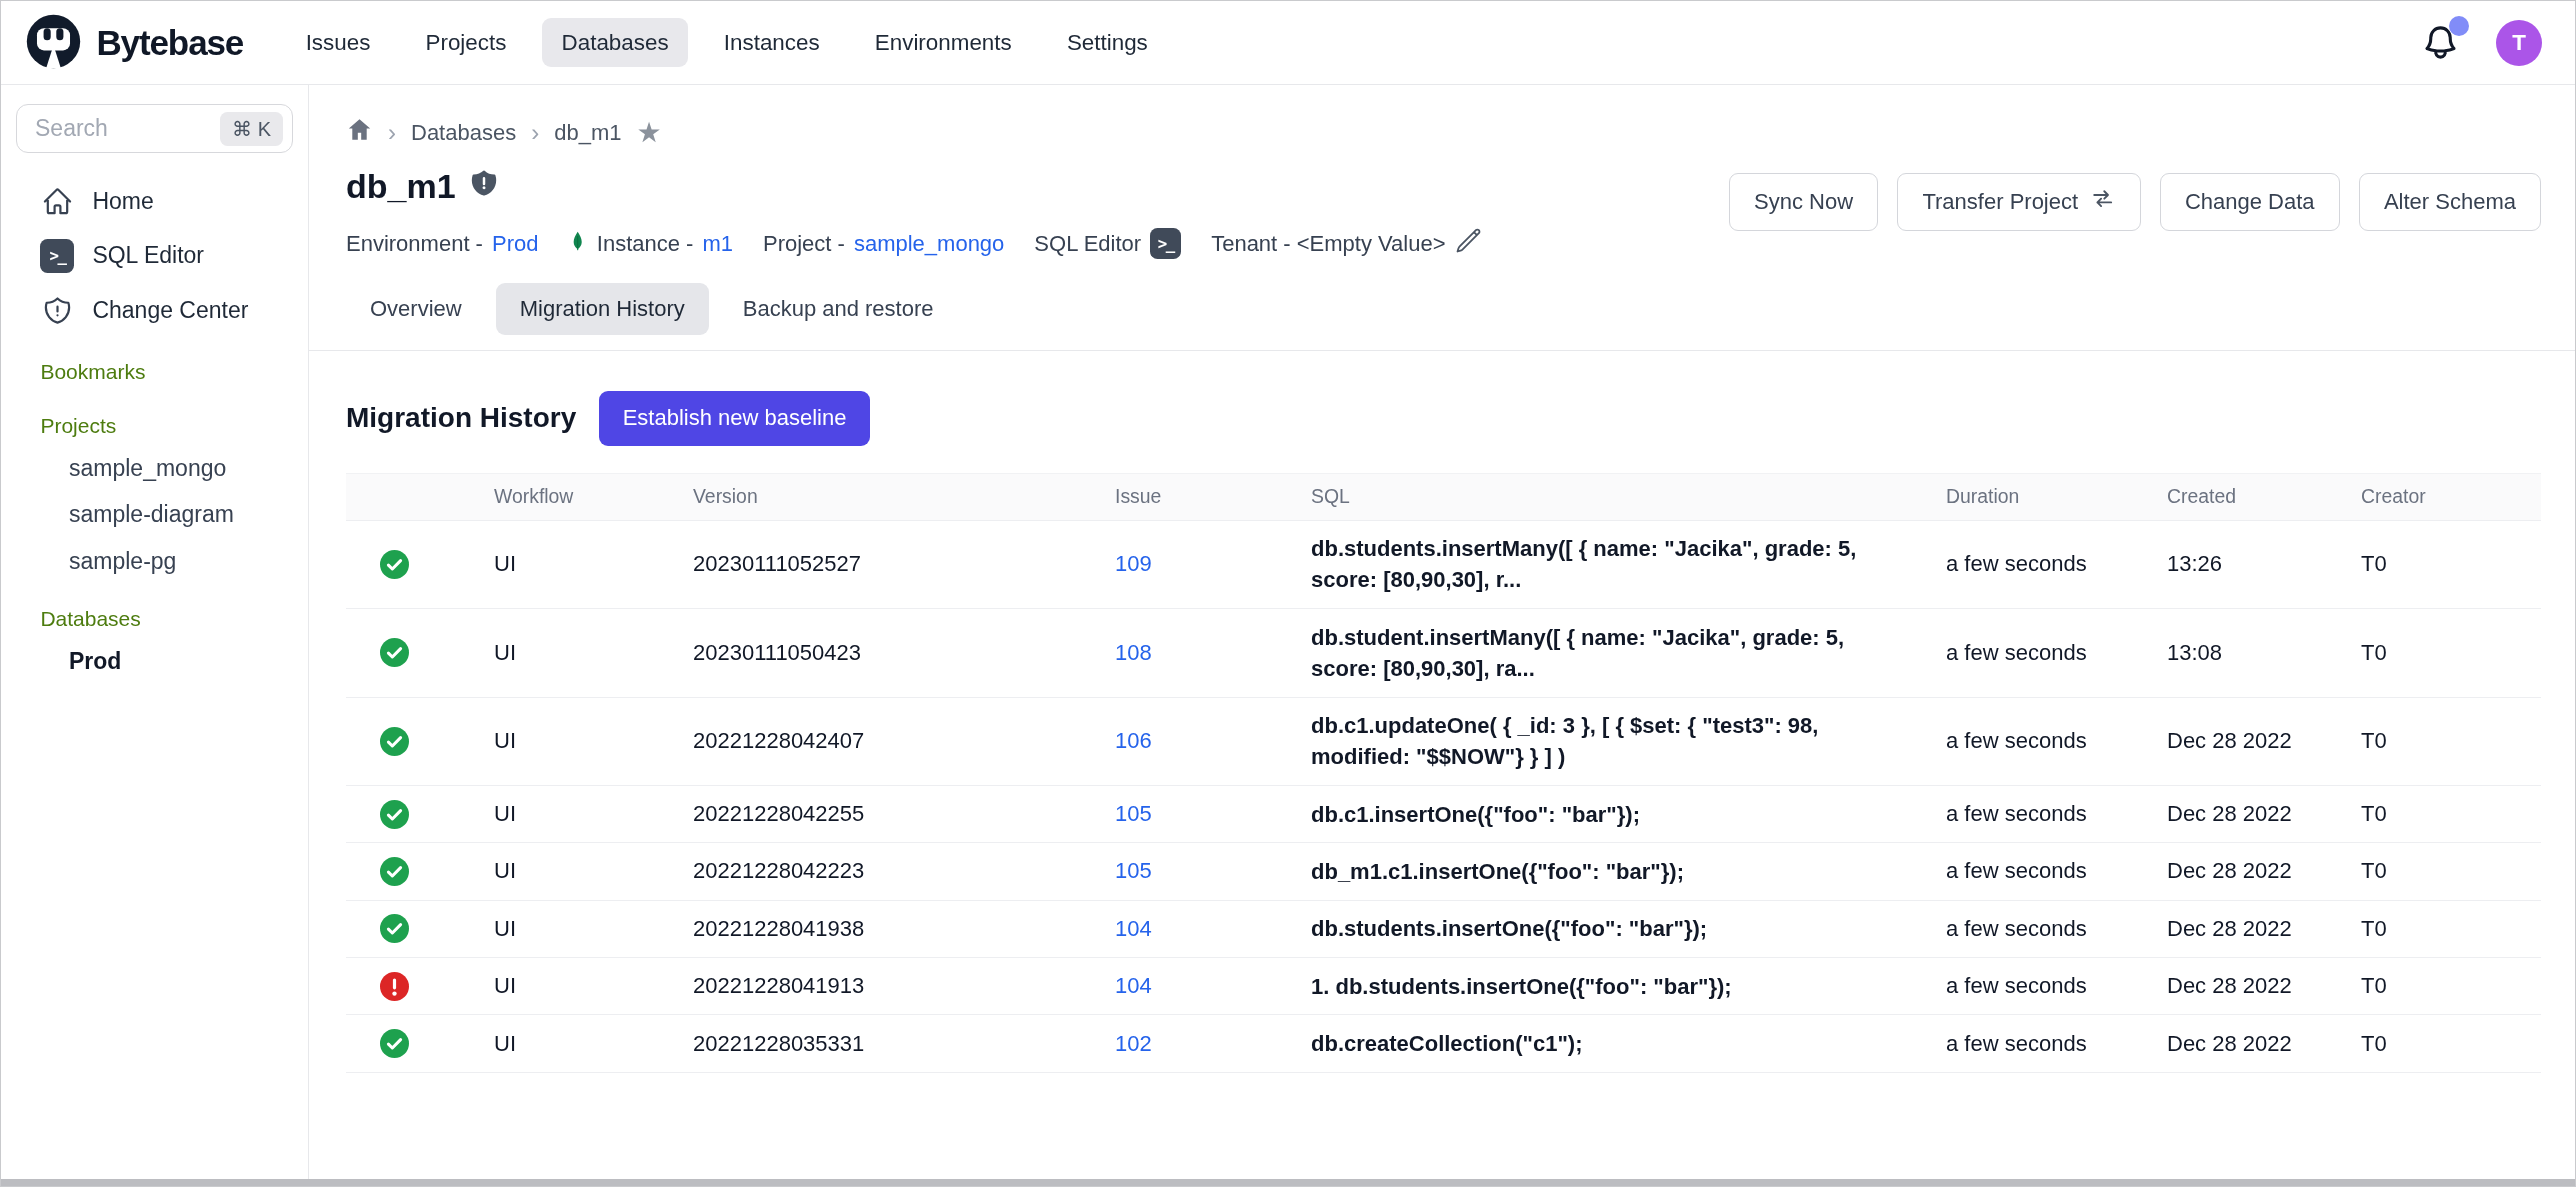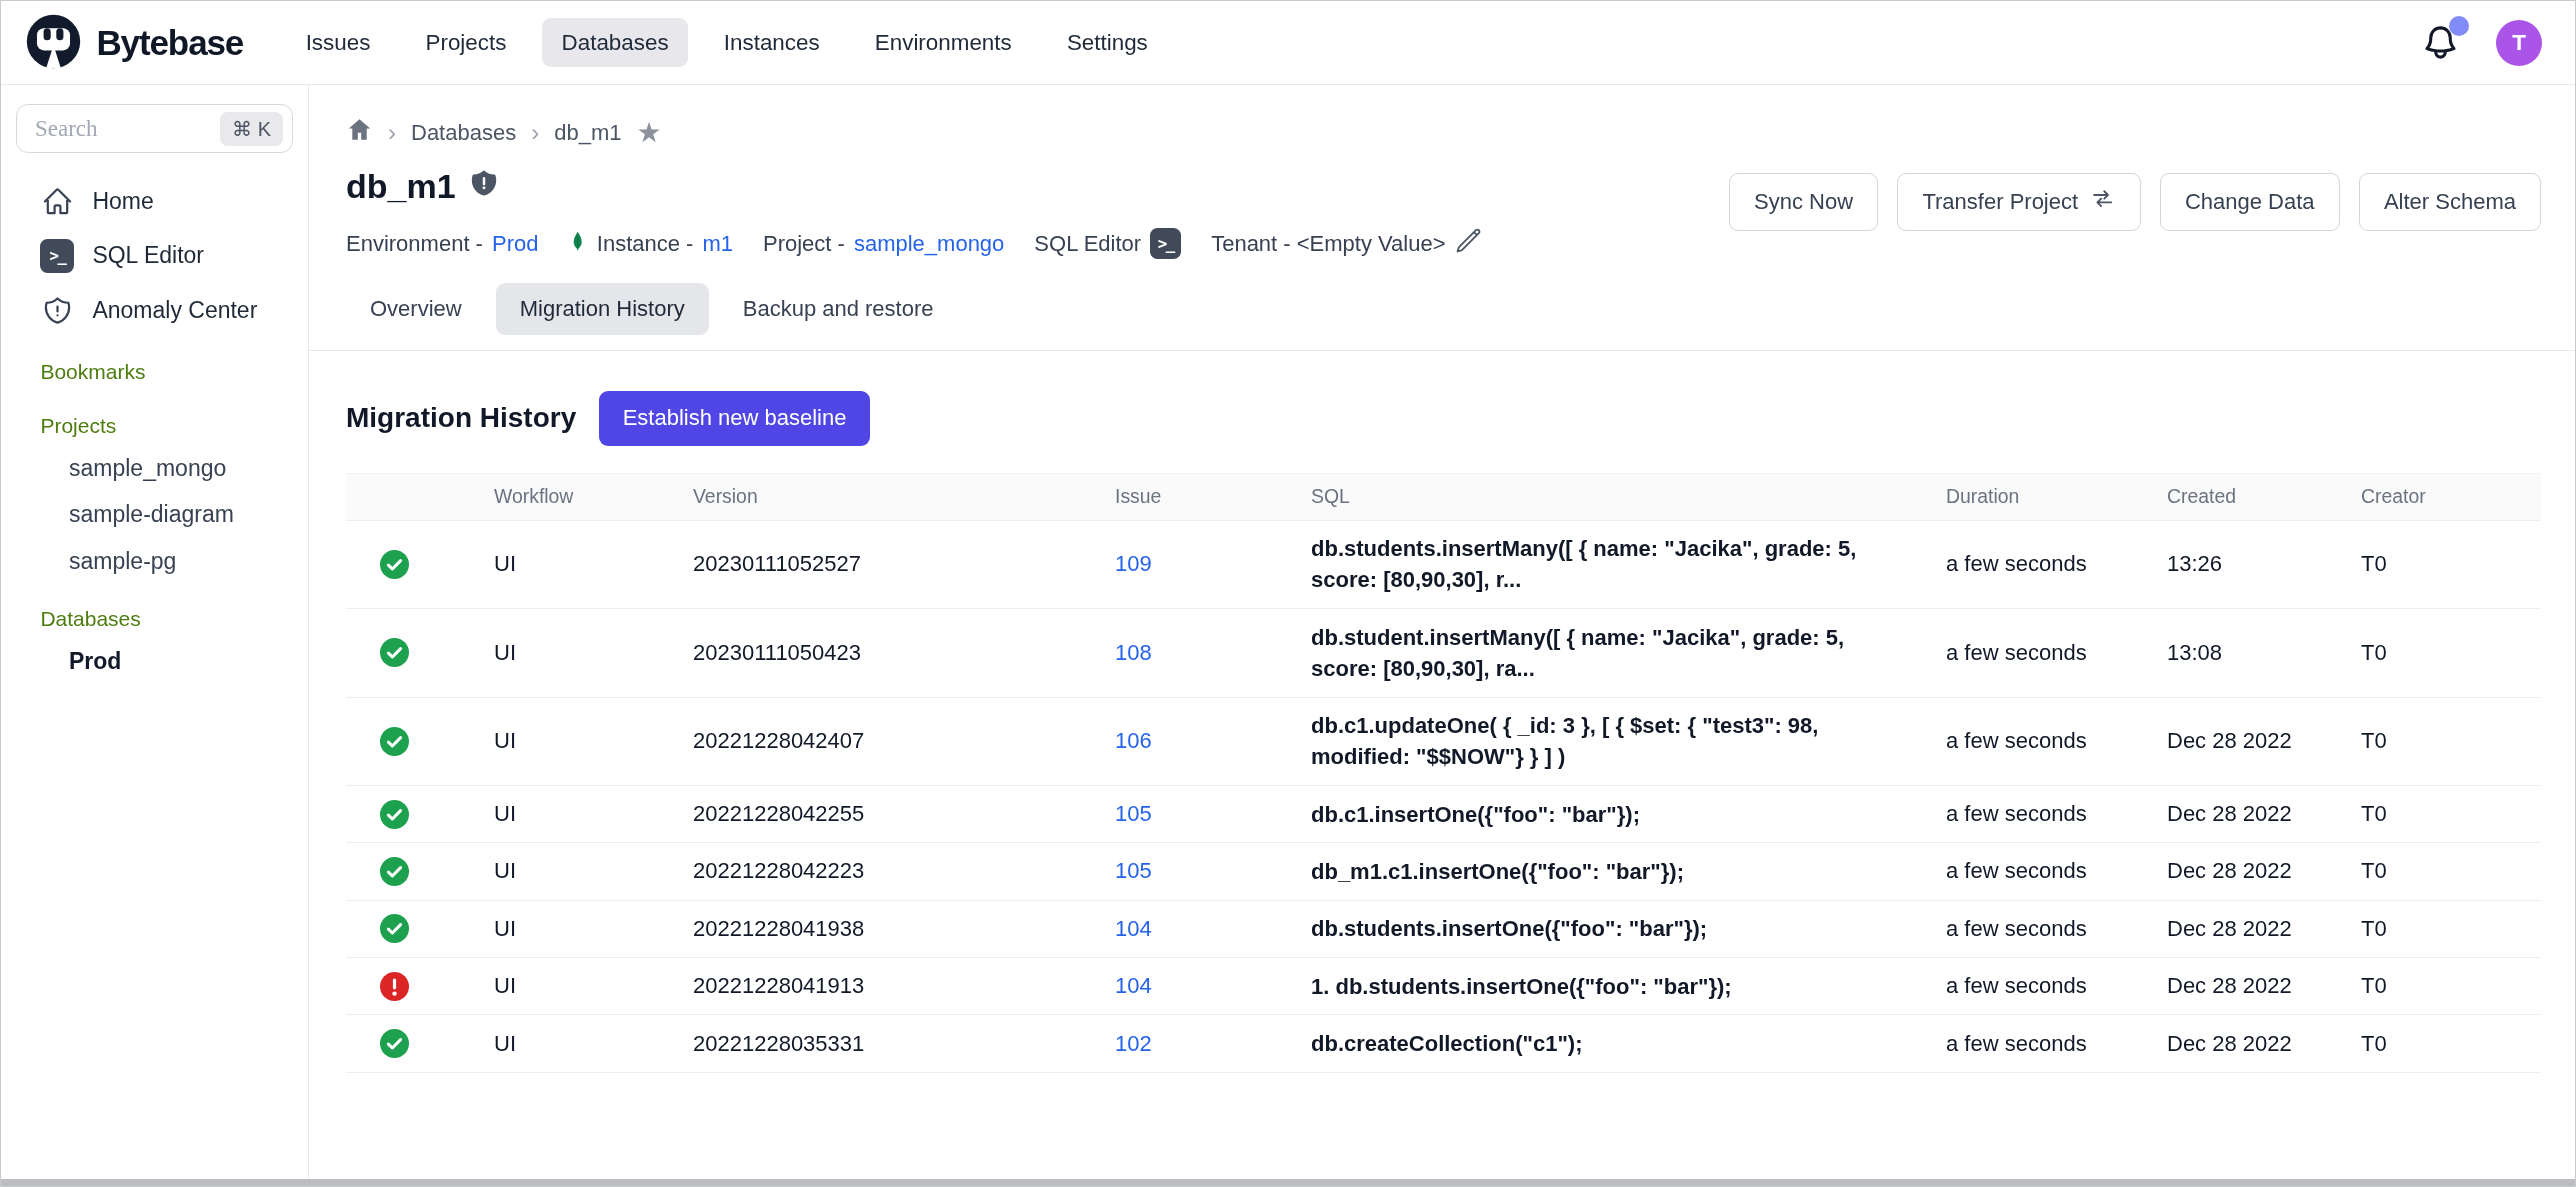--- a/index.html
+++ b/index.html
@@ -22,21 +22,21 @@
   .bell-wrap { position:relative; width:39px; height:39px; }
   .bell-dot { position:absolute; top:-7.5px; right:-9px; width:20px; height:20px; border-radius:50%; background:#818cf8; }
   .avatar { width:46px; height:46px; border-radius:50%; background:#ab55e8; color:#fff; font-size:22.4px; font-weight:700; display:flex; align-items:center; justify-content:center; }
 
   
   .body-row { flex:1; display:flex; min-height:0; }
 
   
   .sidebar { width:308px; flex:0 0 auto; border-right:1.5px solid #e7e8eb; padding-top:19.4px; }
   .search-box { margin:0 15px; height:49px; border:1.5px solid #d7d8dc; border-radius:12px; display:flex; align-items:center; justify-content:space-between; padding:0 9px 0 18px; cursor:text; }
-  .search-ph { color:#a2a8b3; font-size:23px;font-family:Liberation Serif, serif; }
+  .search-ph { color:#a2a8b3; font-size:23px; }
   .kbd { background:#e9e9ec; border-radius:7.5px; padding:5.2px 12px; font-size:20px; color:#4b5563; }
   .side-list { margin-top:21px;padding-left:20px; }
   .side-item { display:flex; align-items:center; gap:18px; padding:11.2px 19.4px; font-size:23px; color:#1f2937; cursor:pointer; }
   .side-item .icon-box { width:34px; display:flex; justify-content:center; }
   .term-icon { width:34px; height:34px; border-radius:7.5px; background:#404a59; display:flex; align-items:center; justify-content:center; }
   .term-icon span { font-family:"DejaVu Sans Mono", monospace; color:#fff; font-size:15.7px; font-weight:700; letter-spacing:-1.5px; }
   .side-section-label { padding:22.4px 19.4px 7.5px; font-size:21px; color:#4d7c0f; }
   .side-sub { padding:9.7px 19.4px 9.7px 48px; font-size:23px; color:#374151; cursor:pointer; }
   .side-sub.bold { font-weight:700; color:#111827; }
 
@@ -142,21 +142,21 @@
               </span>
           </span>
           <span>SQL Editor</span>
         </div>
         <div class="side-item">
           <span class="icon-box">
             <svg viewBox="0 0 24 24" width="31" height="31" fill="none" stroke="#374151" stroke-width="1.7" stroke-linecap="round" stroke-linejoin="round">
               <path d="M12 9v3.75m0-10.036A11.959 11.959 0 013.598 6 11.99 11.99 0 003 9.75c0 5.592 3.824 10.29 9 11.623 5.176-1.332 9-6.03 9-11.622 0-1.31-.21-2.571-.598-3.751h-.152c-3.196 0-6.1-1.25-8.25-3.286zm0 13.036h.008v.008H12v-.008z"></path>
             </svg>
           </span>
-          <span>Anomaly Center</span>
+          <span>Change Center</span>
         </div>
         <div>
             <div class="side-section-label">Bookmarks</div>
             <div class="side-section-label">Projects</div>
             <div class="side-sub">sample_mongo</div>
             <div class="side-sub">sample-diagram</div>
             <div class="side-sub">sample-pg</div>
             <div class="side-section-label">Databases</div>
             <div class="side-sub bold">Prod</div>
           </div>

